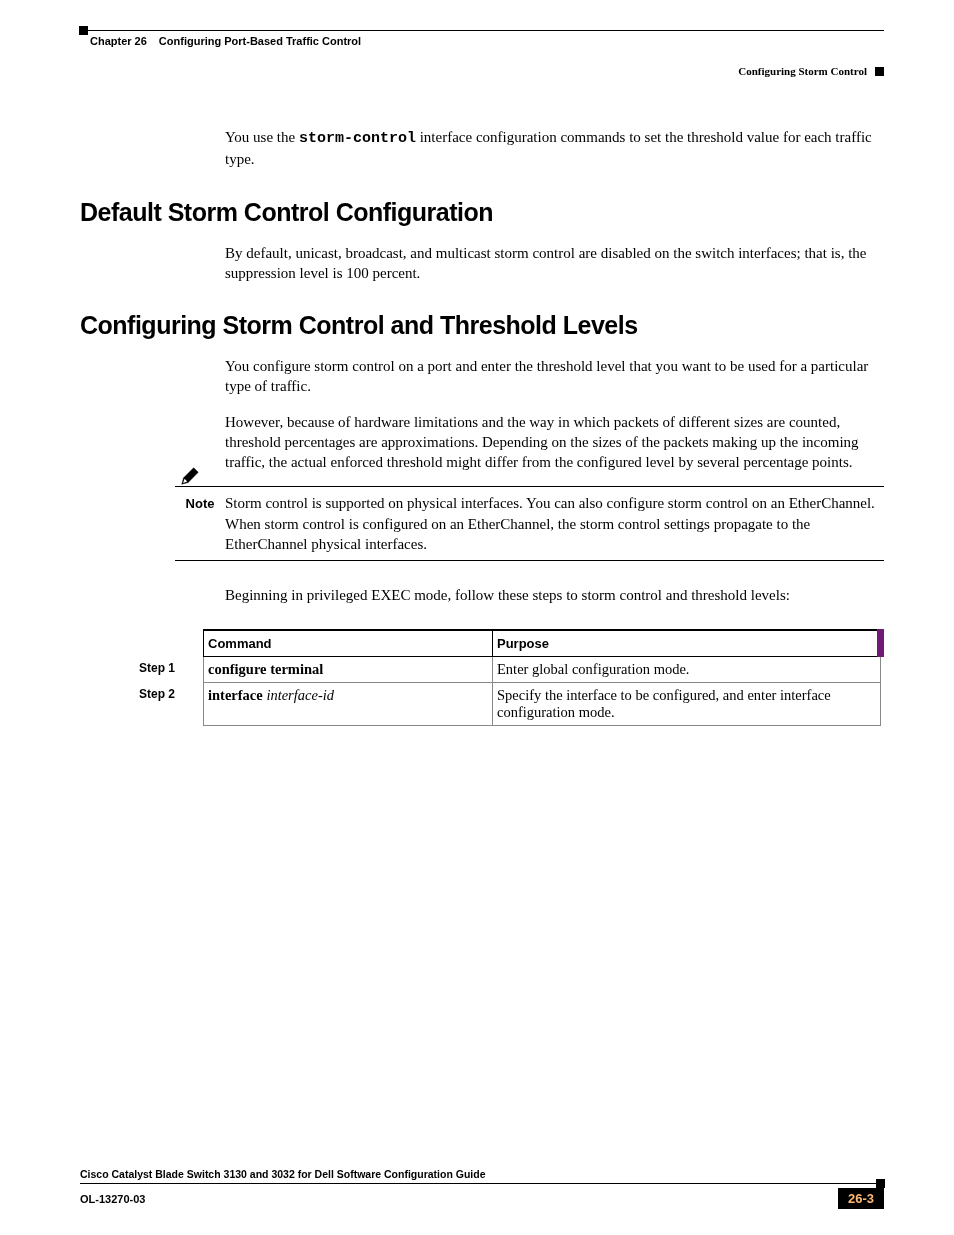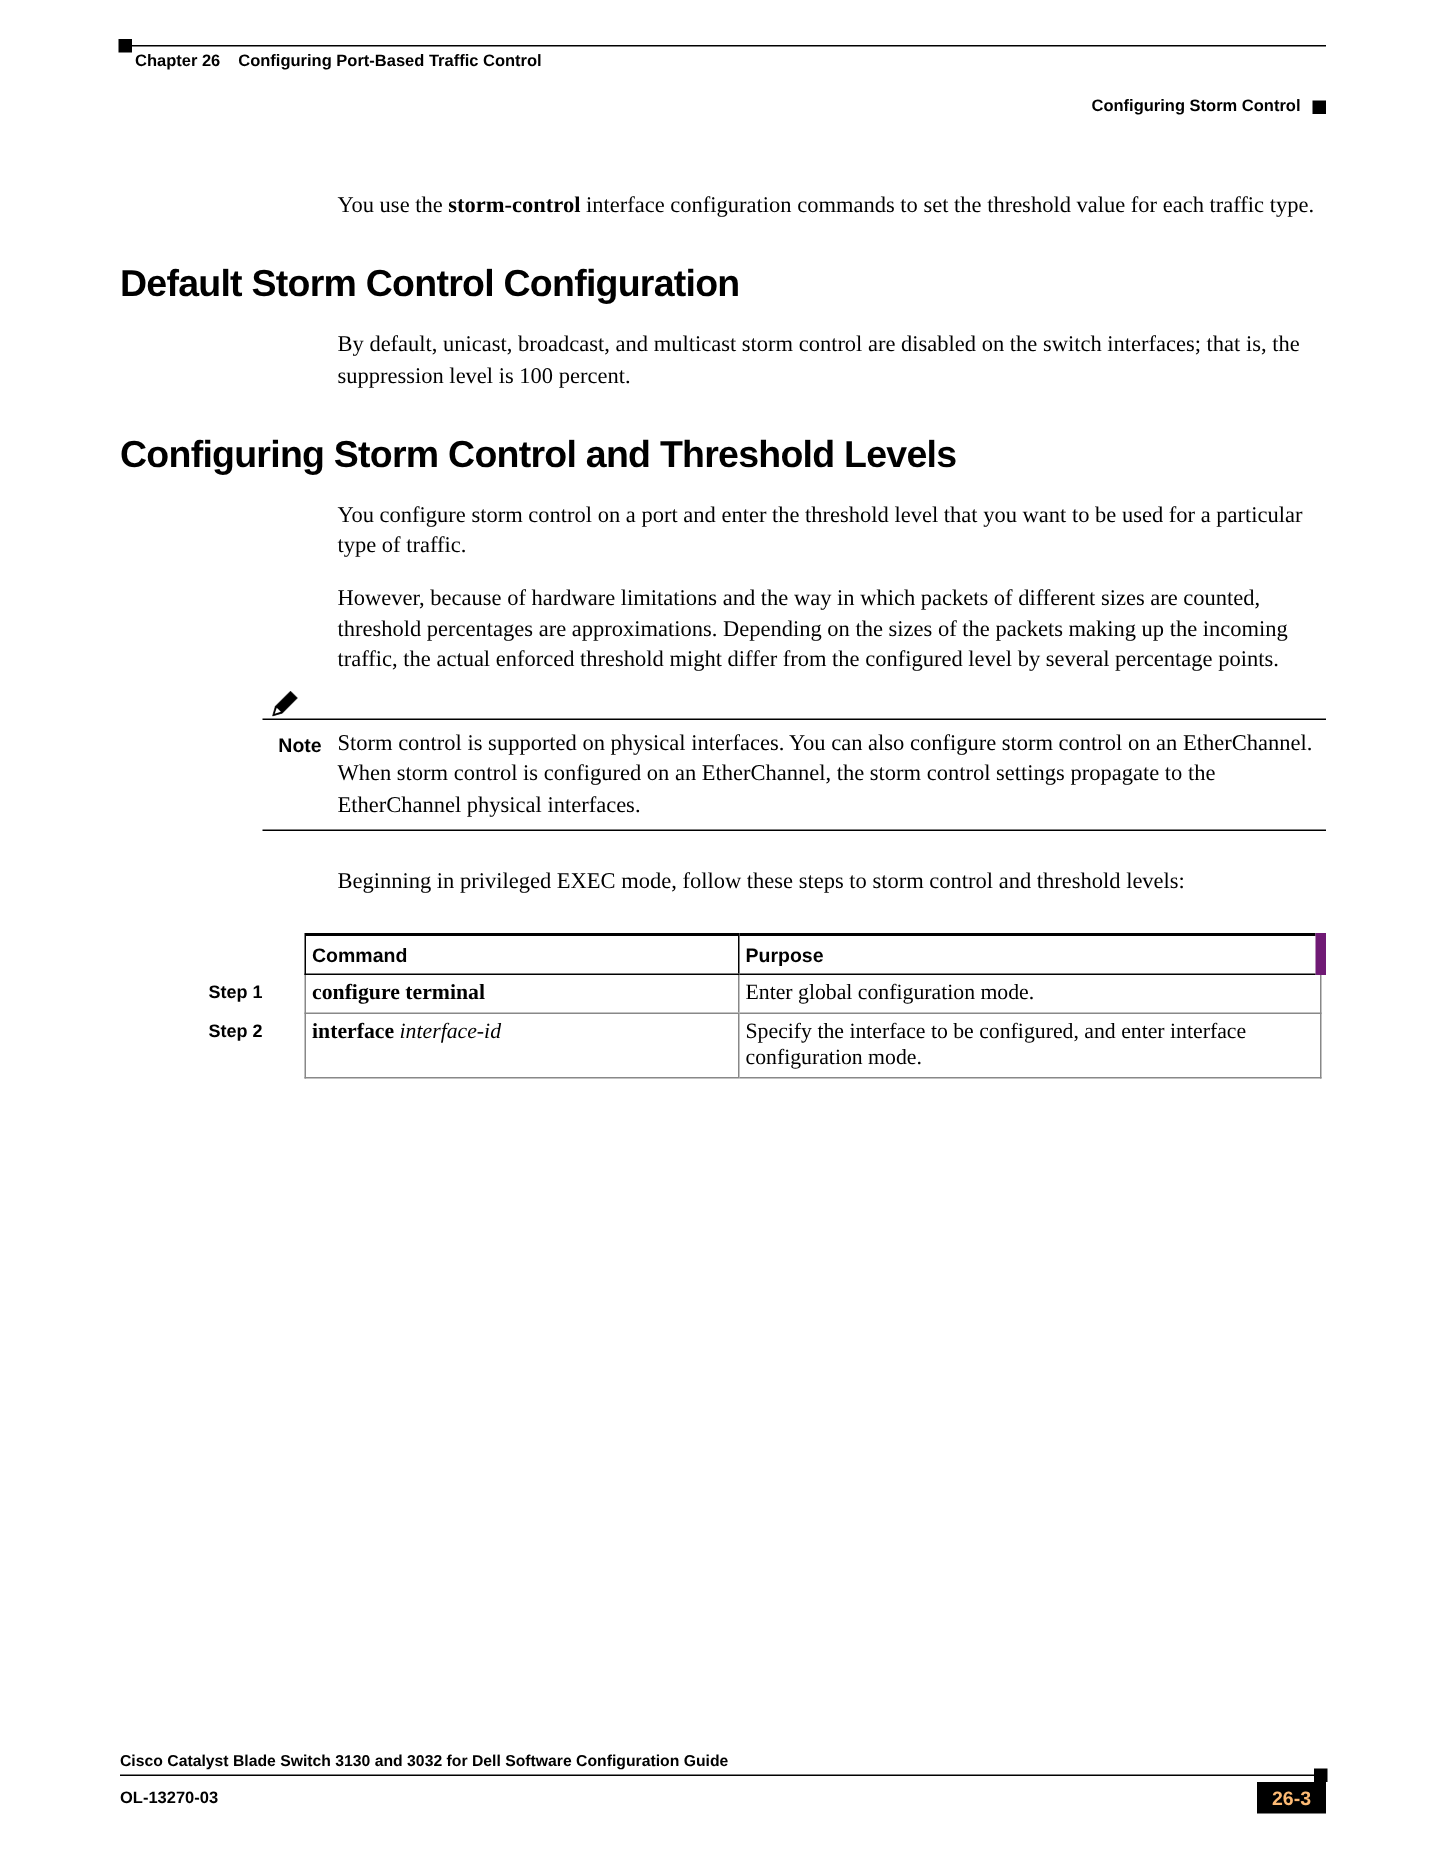--- a/index.html
+++ b/index.html
@@ -28,35 +28,35 @@
     font-size: 11px;
     font-weight: bold;
     margin-bottom: 18px;
     padding-left: 10px;
   }
   .chapter-label { margin-right: 12px; }
   .header-sub {
     display: flex;
     justify-content: flex-end;
     align-items: center;
-    font-family: Liberation Sans, sans-serif;
+    font-family: Liberation Serif, serif;
     font-size: 11px;
     font-weight: bold;
     margin-bottom: 50px;
   }
   .header-sub .sq {
     width: 9px; height: 9px; background:#000; margin-left:8px;
   }
   .indent-para {
     margin-left: 145px;
     font-size: 15px;
     line-height: 1.35;
     margin-bottom: 28px;
   }
-  .indent-para .bold { font-weight: bold; }
+  .indent-para .bold { font-weight: bold; font-family: Liberation Mono, monospace; }
   h2.section {
     font-family: Arial, Helvetica, sans-serif;
     font-weight: bold;
     font-size: 25px;
     margin: 0 0 16px 0;
     letter-spacing: -0.5px;
   }
   .note-block {
     margin-left: 95px;
     margin-bottom: 24px;
@@ -182,21 +182,21 @@
 
   <p class="indent-para">
     <span>You use the </span><span class="bold">storm-control</span><span> interface configuration commands to set the threshold value for each traffic type.</span>
   </p>
 
   <h2 class="section">Default Storm Control Configuration</h2>
   <p class="indent-para">By default, unicast, broadcast, and multicast storm control are disabled on the switch interfaces; that is, the suppression level is 100 percent.</p>
 
   <h2 class="section">Configuring Storm Control and Threshold Levels</h2>
   <p class="indent-para" style="margin-bottom:14px">You configure storm control on a port and enter the threshold level that you want to be used for a particular type of traffic.</p>
-  <p class="indent-para" style="margin-bottom:29px">However, because of hardware limitations and the way in which packets of different sizes are counted, threshold percentages are approximations. Depending on the sizes of the packets making up the incoming traffic, the actual enforced threshold might differ from the configured level by several percentage points.</p>
+  <p class="indent-para" style="margin-bottom:14px">However, because of hardware limitations and the way in which packets of different sizes are counted, threshold percentages are approximations. Depending on the sizes of the packets making up the incoming traffic, the actual enforced threshold might differ from the configured level by several percentage points.</p>
 
   <div class="note-block">
     <div class="note-left">
       <svg class="pen-icon" width="22" height="22" viewBox="0 0 24 24">
         <path d="M3 21 L5 14 L16 3 L21 8 L10 19 L3 21 Z M5 14 L10 19" fill="#000" stroke="#000" stroke-width="0.5"></path>
         <path d="M6 15 L9 18 L4.5 19.5 Z" fill="#fff"></path>
       </svg>
       <span>Note</span>
     </div>
     <div class="note-right">Storm control is supported on physical interfaces. You can also configure storm control on an EtherChannel. When storm control is configured on an EtherChannel, the storm control settings propagate to the EtherChannel physical interfaces.</div>

